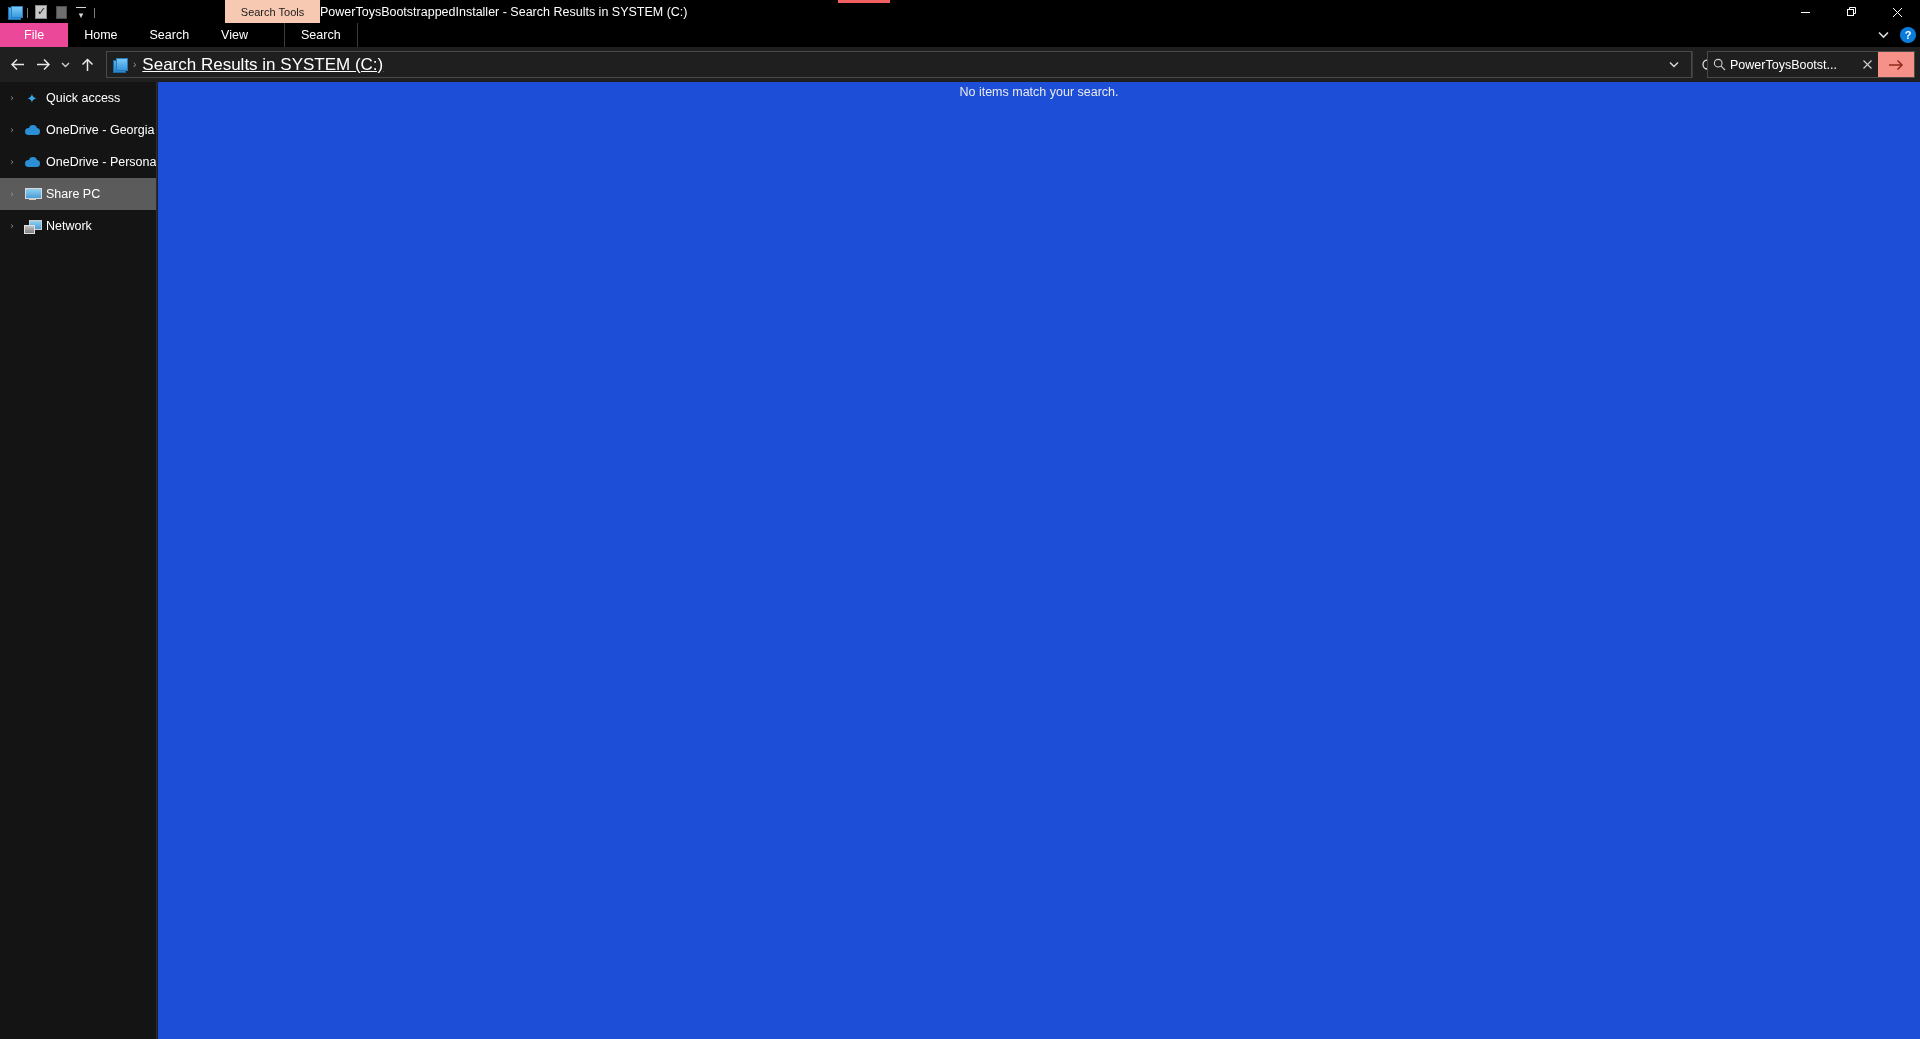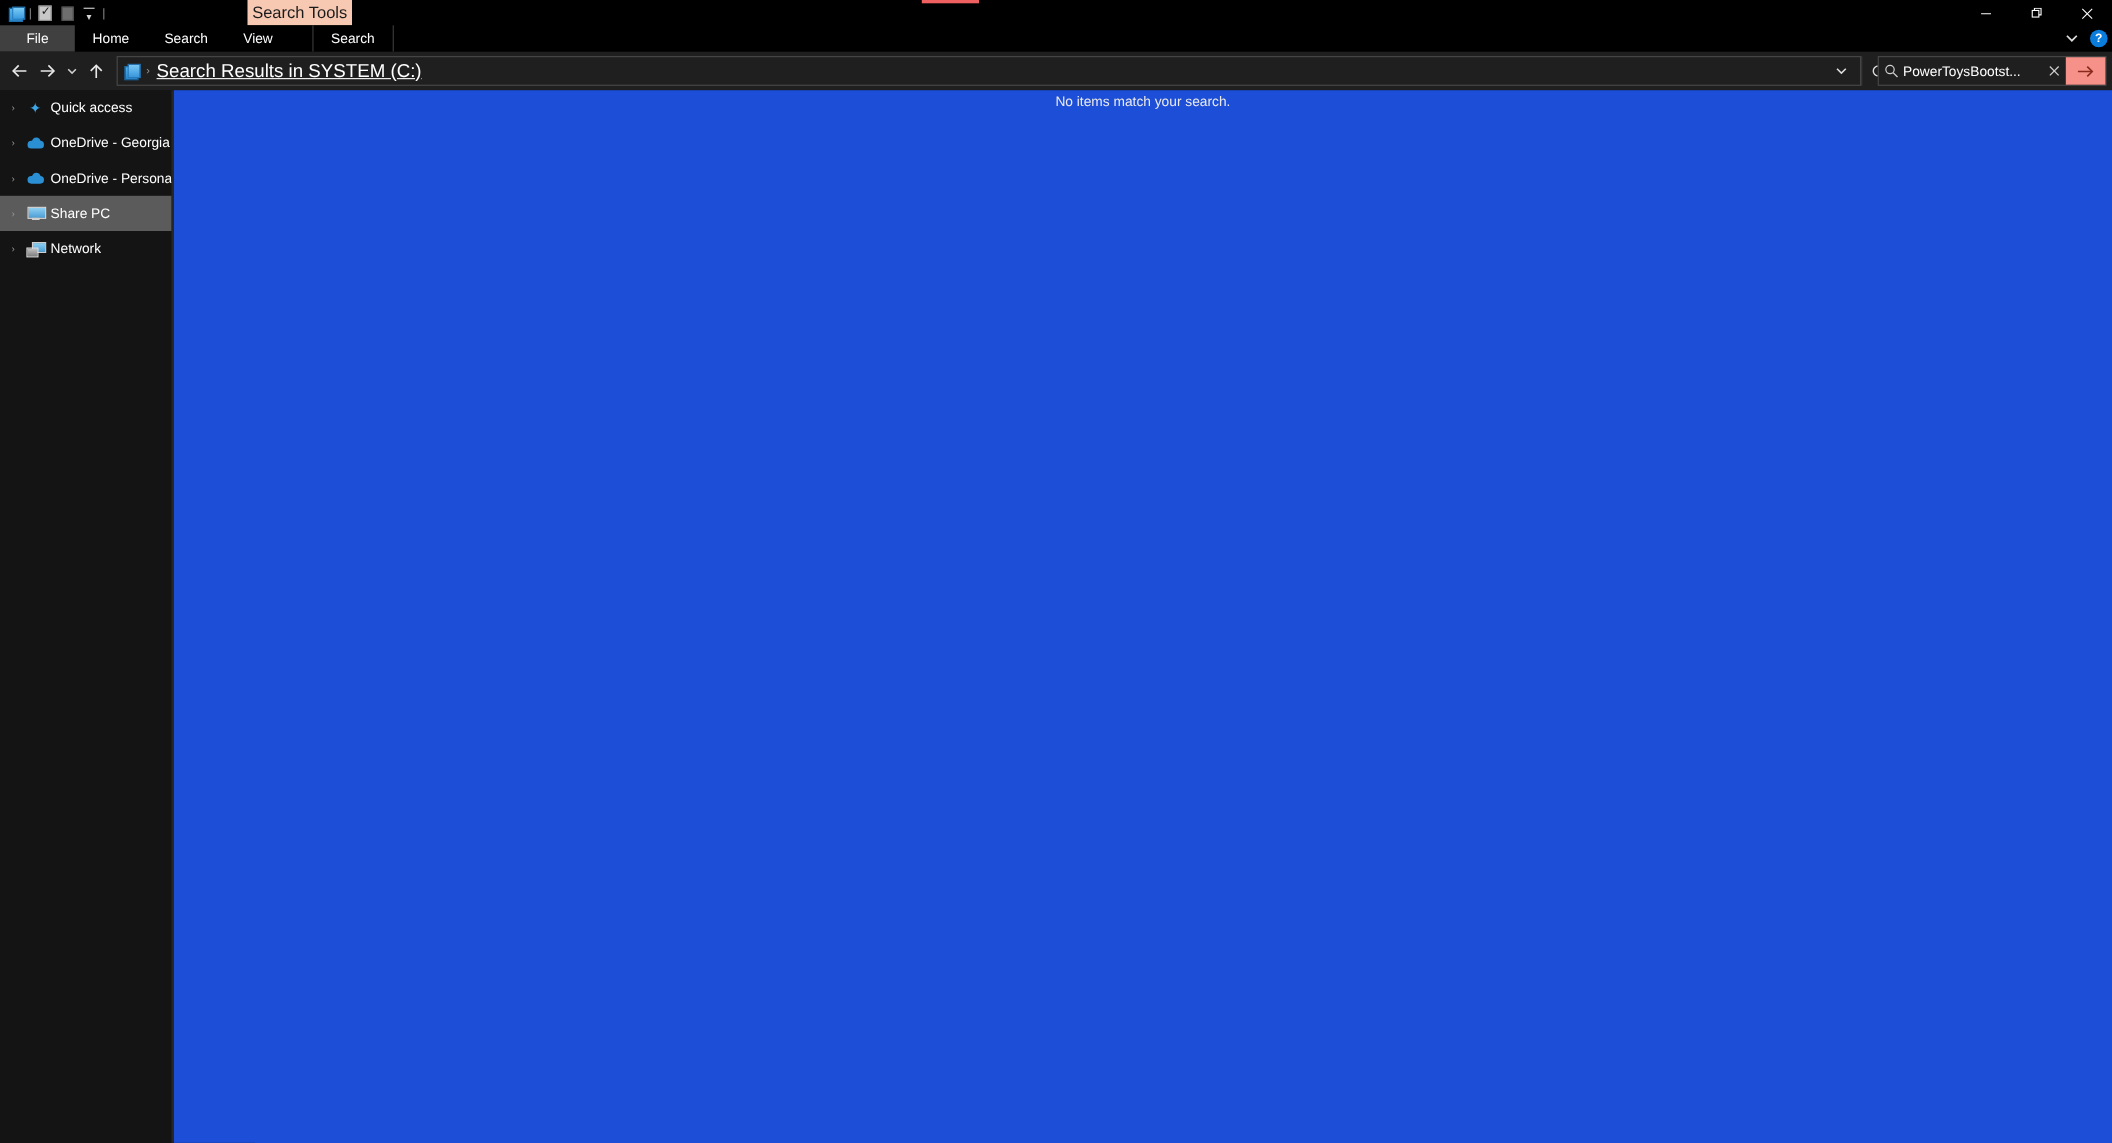--- a/index.html
+++ b/index.html
@@ -41,21 +41,21 @@
     content:"✓"; position:absolute; left:1px; top:-2px; font-size:11px; color:#1f1f1f; line-height:14px;
   }
   .ico-newfolder { width:11px; height:13px; background:#6e6e6e; border:1px solid #4d4d4d; }
   .ico-caret { font-size:9px; color:#d6d6d6; line-height:1; position:relative; top:2px;}
   .ico-caret-bar { width:10px; height:1px; background:#d6d6d6; }
 
   
   .ctx-header {
     position:absolute; left:225px; top:0px; width:95px; height:23px;
     background:#f7c9b2;
-    color:#1b1b1b; font-size:15px;
+    color:#1b1b1b; font-size:11px;
     display:flex; align-items:center; justify-content:center;
   }
   .win-title {
     position:absolute; left:320px; top:0px; height:23px;
     display:flex; align-items:center;
     font-size:12.5px; color:#ffffff; white-space:nowrap;
   }
 
   
   .wincontrols { position:absolute; right:0; top:0; display:flex; height:24px; }
@@ -65,21 +65,21 @@
   
   .ribbonbar {
     position:absolute; left:0; top:23px; width:1920px; height:24px;
     background:#000000;
   }
   .tabs { position:absolute; left:0; top:0; display:flex; height:24px; }
   .tab {
     height:24px; display:flex; align-items:center; justify-content:center;
     font-size:12.5px; color:#ffffff; padding:0 16px; white-space:nowrap;
   }
-  .tab.file { background:#404040; padding:0 24px; }
+  .tab.file { background:#ec4899; padding:0 24px; }
   .tab.ctx-sep-left { border-left:1px solid #3c3c3c;margin-left:20px; }
   .tab.ctx-sep-right { border-right:1px solid #3c3c3c; }
 
   .ribbon-right { position:absolute; right:4px; top:0; height:24px; display:flex; align-items:center; gap:8px; }
   .collapse-btn { width:18px; height:18px; display:flex; align-items:center; justify-content:center; color:#dcdcdc; }
   .help-btn {
     width:16px; height:16px; border-radius:50%;
     background:#0a7ddc; color:#ffffff;
     font-size:11px; font-weight:bold;
     display:flex; align-items:center; justify-content:center;
@@ -226,20 +226,21 @@
       <div style="display:flex;flex-direction:column;align-items:center;gap:1px;">
         <div class="ico-caret-bar"></div>
         <div class="ico-caret">▾</div>
       </div>
     </div>
     <div class="qat-sep">|</div>
   </div>
 
   <div class="ctx-header">Search Tools</div>
 
+  <div class="win-title">PowerToysBootstrappedInstaller - Search Results in SYSTEM (C:)</div>
 
   <div class="wincontrols">
     <div class="wc">
       <svg width="11" height="11" viewBox="0 0 11 11">
           <line x1="1" y1="5.5" x2="10" y2="5.5" stroke="#ffffff" stroke-width="1"></line>
         </svg>
     </div>
     <div class="wc">
       <svg width="11" height="11" viewBox="0 0 11 11">
         <rect x="1.5" y="2.5" width="6" height="6" fill="none" stroke="#ffffff" stroke-width="1"></rect>

